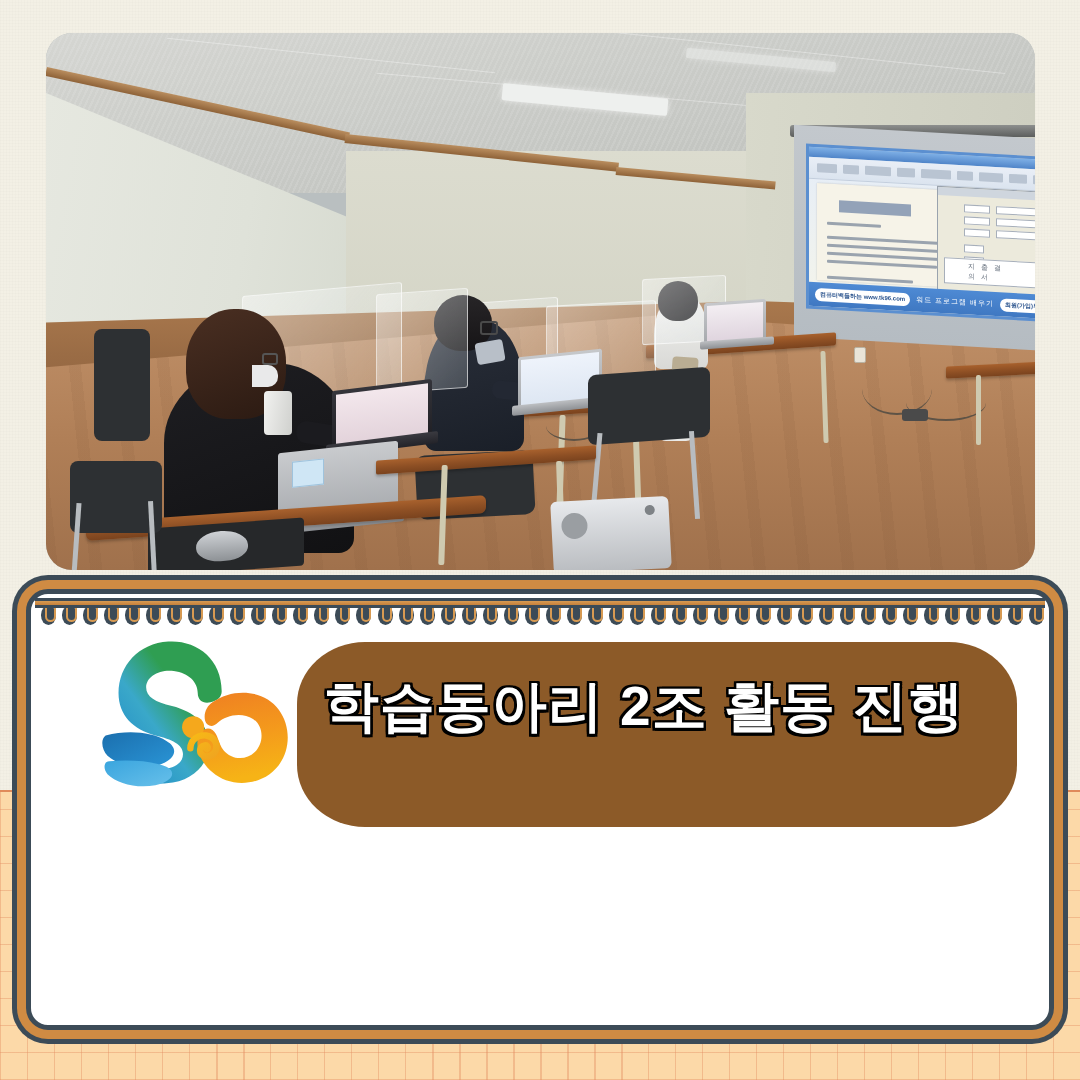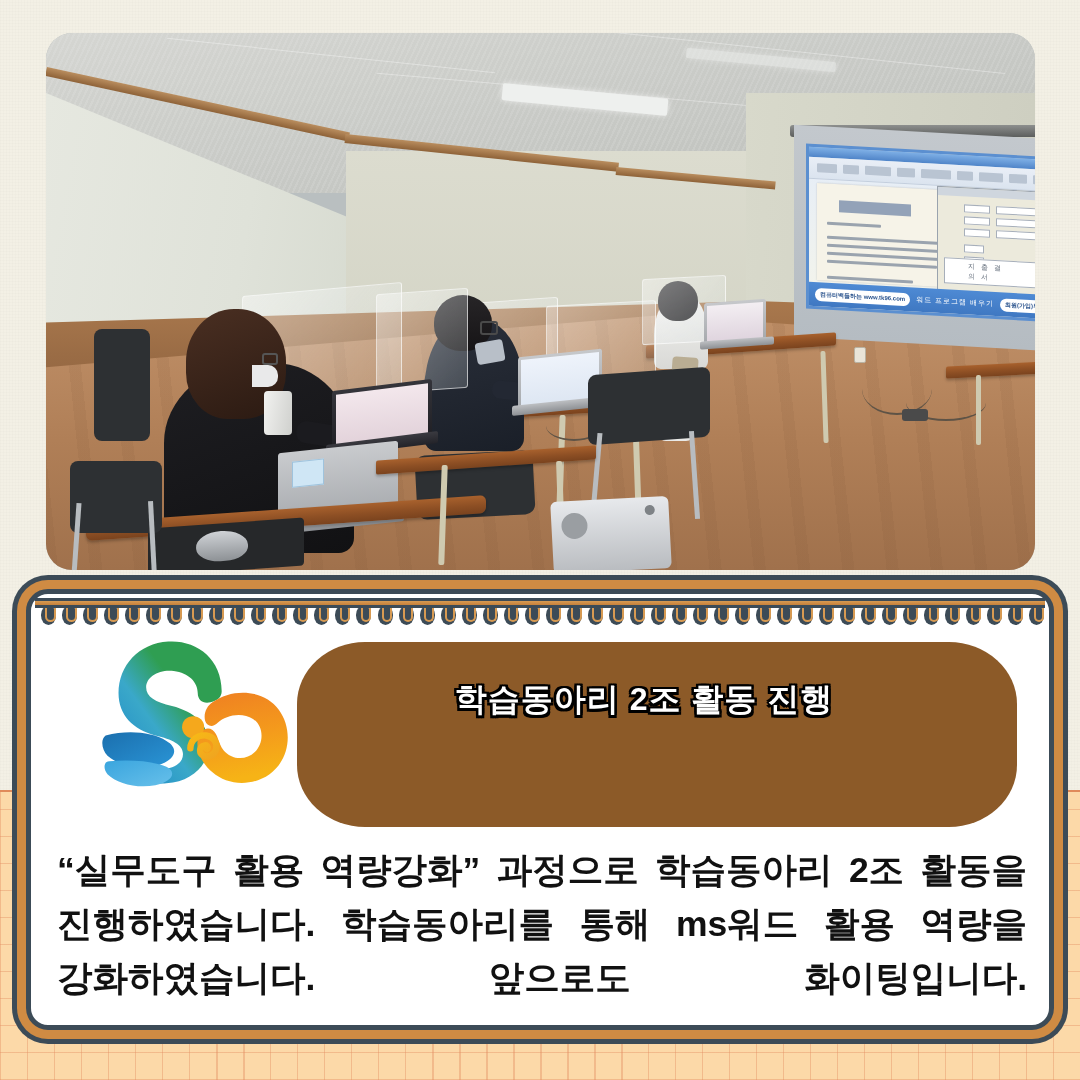--- a/index.html
+++ b/index.html
@@ -238,23 +238,23 @@
   
   .title-plate {
     position: absolute;
     left: 266px; top: 48px;
     width: 720px; height: 185px;
     background: #8c5a28;
     border-radius: 68px / 62px;
   }
   .title-text {
     position: absolute;
-    left: 0; right: 26px; top: 36px;
+    left: 0; right: 26px; top: 28px;
     text-align: center;
-    font-size: 32px;
+    font-size: 55px;
     font-weight: bold;
     color: #ffffff;
     letter-spacing: 1px;
     text-shadow:
       -2.5px -2.5px 0 #000, 2.5px -2.5px 0 #000,
       -2.5px  2.5px 0 #000, 2.5px  2.5px 0 #000,
       -2.5px 0 0 #000, 2.5px 0 0 #000,
       0 -2.5px 0 #000, 0 2.5px 0 #000;
   }
   .title-date {
@@ -559,17 +559,16 @@
         <path d="M104,122 C104,113 112,107 121,108 C129,109 134,116 132,123
                  C130,130 122,133 117,129 C113,126 114,120 119,119
                  C122,118 124,121 122,123" fill="none" stroke="url(#gYellowSpiral)" stroke-width="7" stroke-linecap="round"></path>
       </svg>
     </div>
 
     <div class="title-plate">
       <div class="title-text">학습동아리 2조 활동 진행</div>
     </div>
 
-    <div class="body-text">“실무도구 활용 역량강화” 과정으로 학습동아리 2조 활동을 진행하였습니다. 학습동아리를 통해 ms워드 활용 역량을 강화하였습니다. 앞으로도 화이팅입니다.</div>
 
   </div>
 
 </div>
 
 </body></html>

